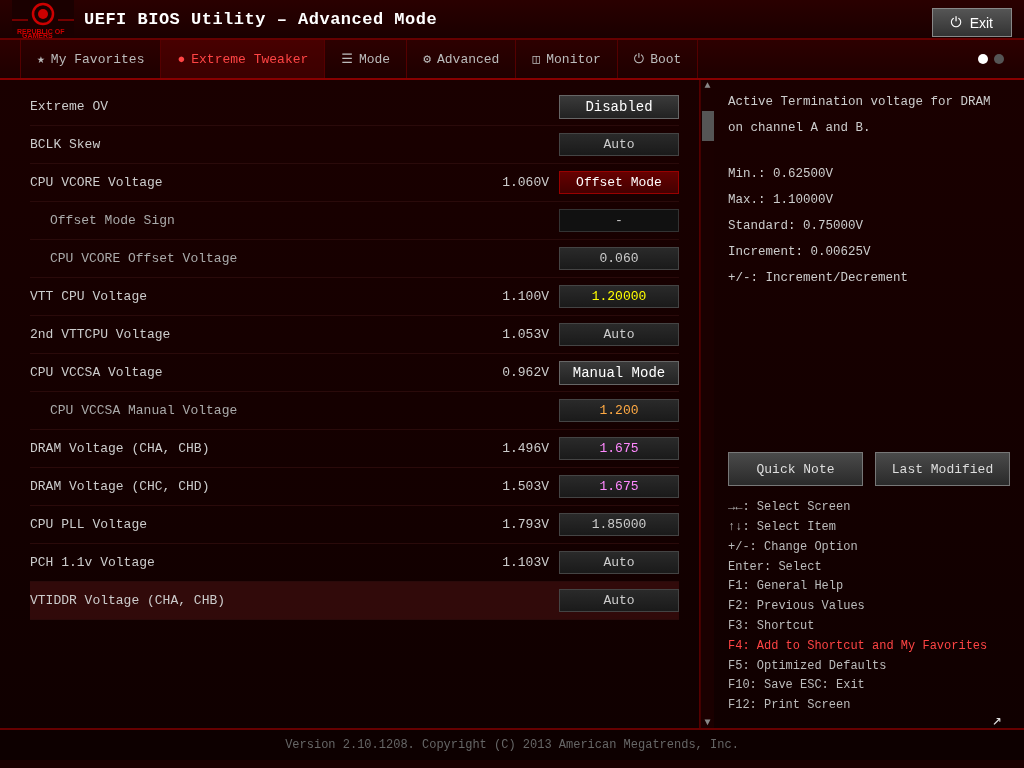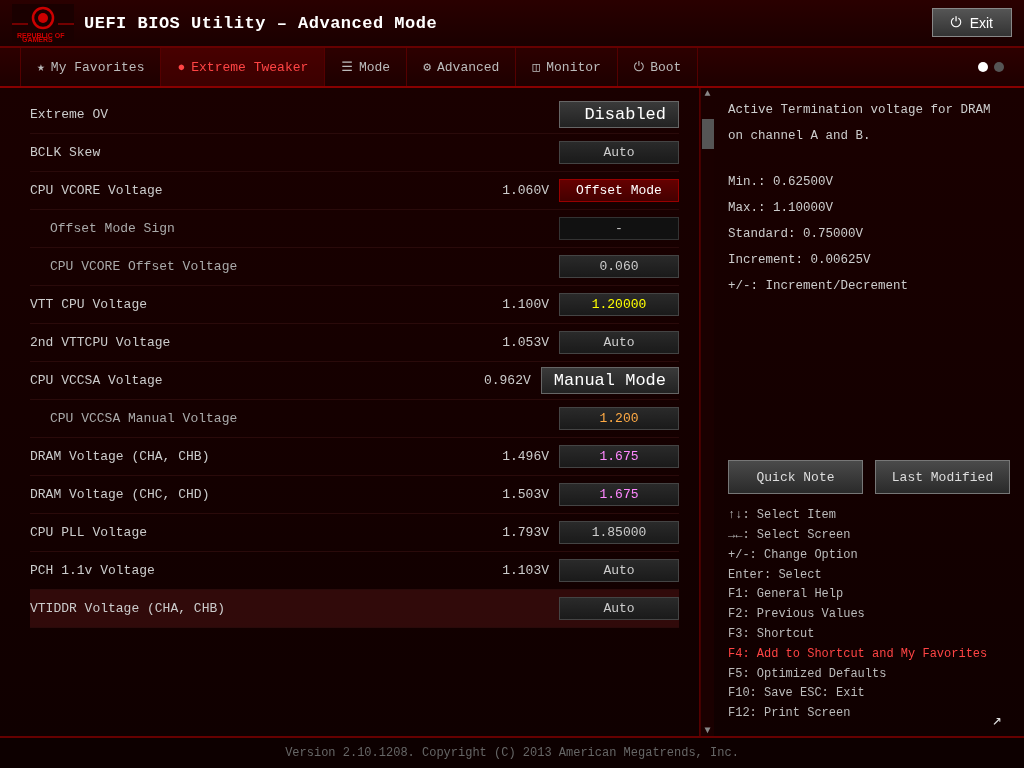--- a/index.html
+++ b/index.html
@@ -8,21 +8,21 @@
       height: 768px;
       background: #1a0000;
       font-family: 'Courier New', monospace;
       color: #ccc;
       overflow: hidden;
       position: relative;
     }
 
     
     .header {
-      height: 48px;
+      height: 40px;
       background: linear-gradient(180deg, #2a0000 0%, #1a0000 100%);
       border-bottom: 2px solid #600;
       display: flex;
       align-items: center;
       padding: 0 12px;
       position: relative;
     }
     .logo-area {
       display: flex;
       align-items: center;
@@ -129,22 +129,22 @@
       min-width: 80px;
       text-align: right;
       margin-right: 10px;
     }
     .val-btn-dark {
       background: linear-gradient(180deg, #3a3a3a 0%, #222 100%);
       border: 1px solid #666;
       color: #fff;
       padding: 3px 12px;
       min-width: 120px;
-      text-align: right;
-      font-size: 17px;
+      text-align: center;
+      font-size: 14px;
     }
     .val-btn-red {
       background: linear-gradient(180deg, #600 0%, #400 100%);
       border: 1px solid #900;
       color: #fff;
       padding: 3px 12px;
       min-width: 120px;
       text-align: center;
       font-size: 13px;
     }
@@ -437,22 +437,22 @@
       <p>Increment: 0.00625V</p>
       <p>+/-: Increment/Decrement</p>
     </div>
 
     <div class="action-btns">
       <button class="action-btn">Quick Note</button>
       <button class="action-btn">Last Modified</button>
     </div>
 
     <div class="help-text">
+      <div>→←: Select Screen</div>
       <div>↑↓: Select Item</div>
-      <div>→←: Select Screen</div>
       <div>+/-: Change Option</div>
       <div>Enter: Select</div>
       <div>F1: General Help</div>
       <div>F2: Previous Values</div>
       <div>F3: Shortcut</div>
       <div class="highlight">F4: Add to Shortcut and My Favorites</div>
       <div>F5: Optimized Defaults</div>
       <div>F10: Save  ESC: Exit</div>
       <div>F12: Print Screen</div>
     </div>

